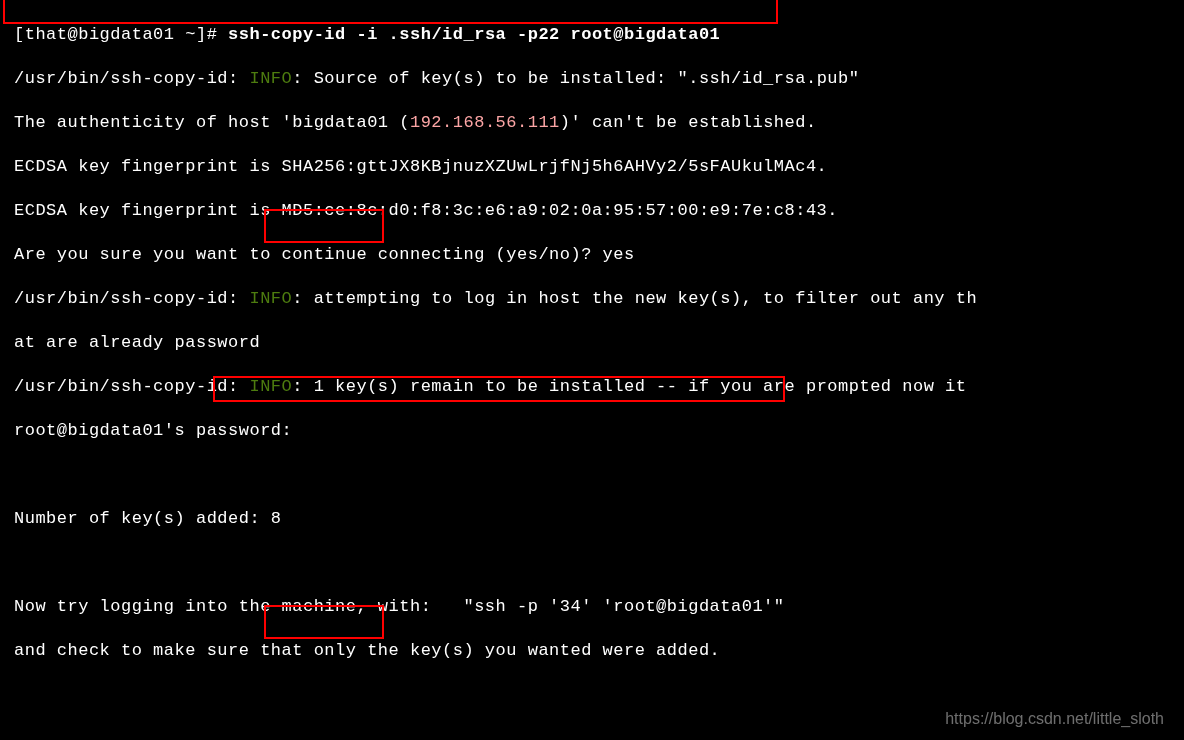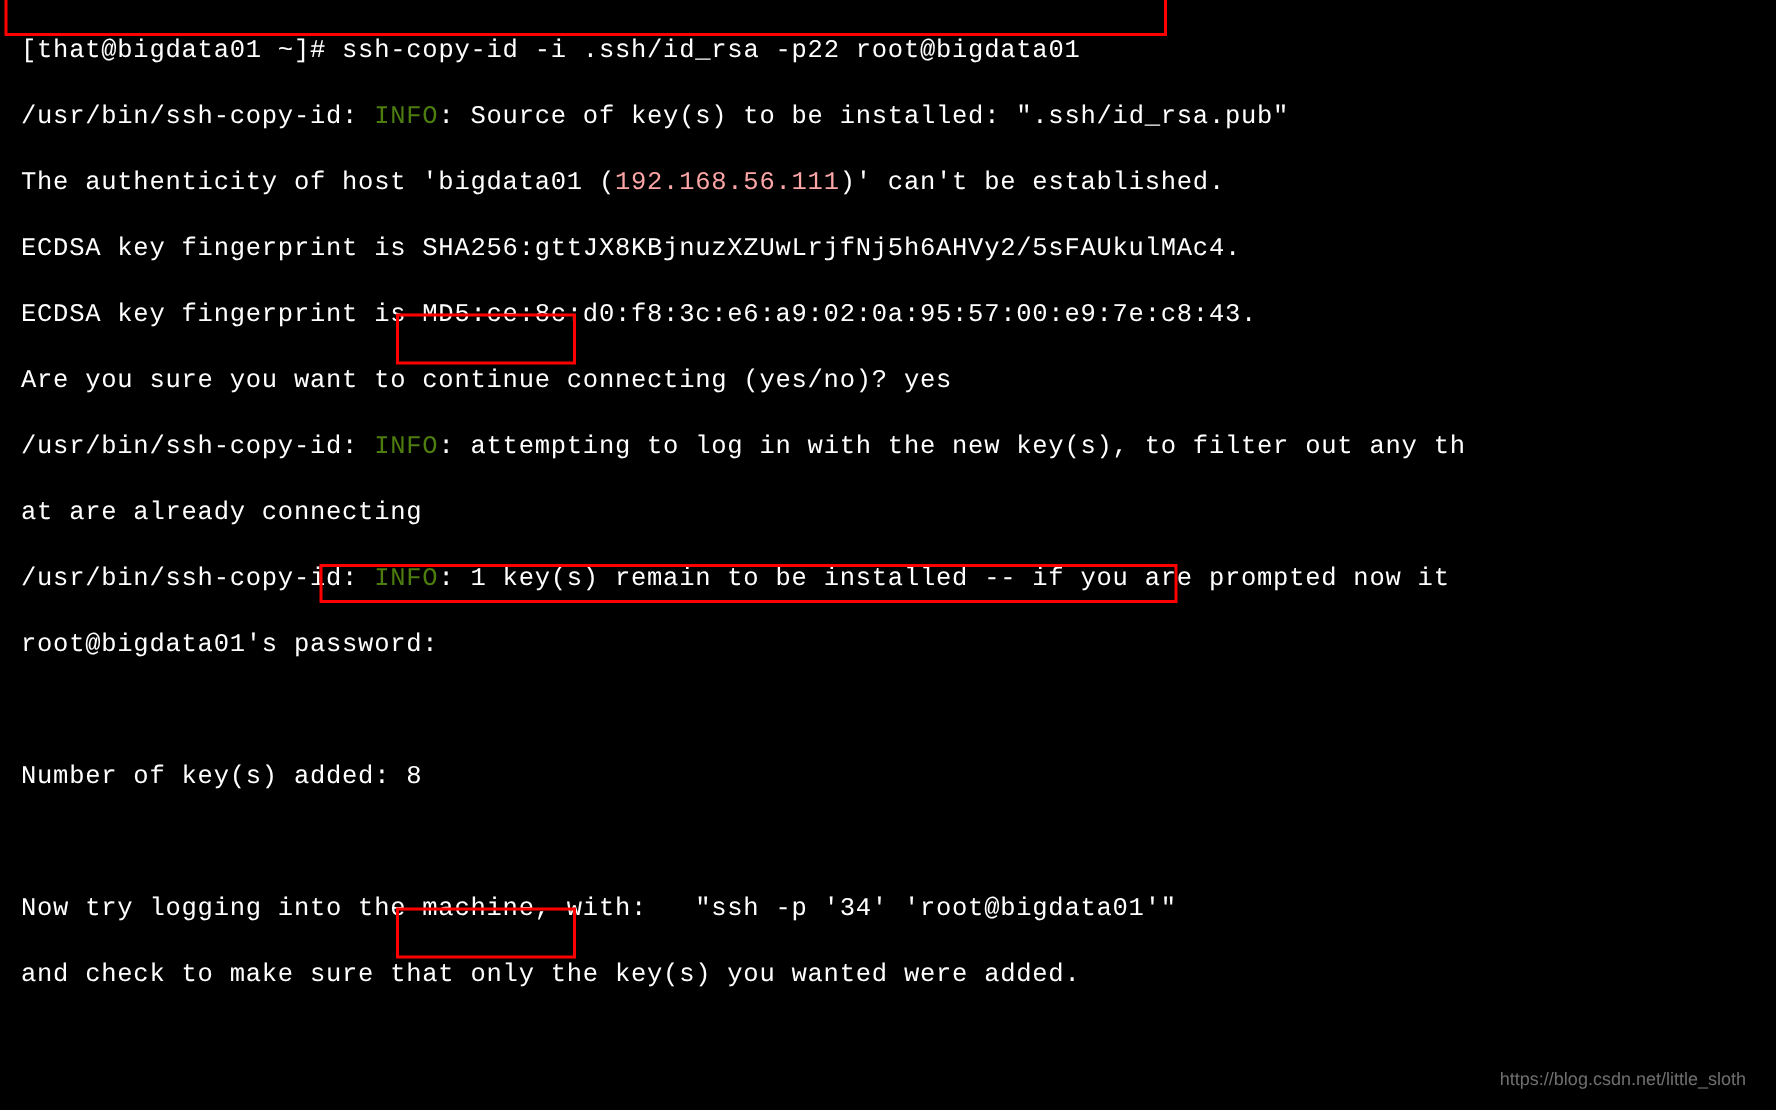--- a/index.html
+++ b/index.html
@@ -19,48 +19,48 @@
     padding: 2px 0 0 14px;
     letter-spacing: 0.5px;
     white-space: pre;
     position: relative;
     width: 1170px;
     height: 738px;
   }
   .c-white  { color: #ffffff; }
   .c-cyan   { color: #4d7c0f; }
   .c-magenta{ color: #fca5a5; }
-  .b { font-weight: normal; }
+  .b { font-weight: bold; }
   .hl {
     position: absolute;
     border: 2px solid #ff0000;
     pointer-events: none;
   }
   .watermark {
     position: absolute;
     right: 20px;
     bottom: 10px;
     font-family: Arial, sans-serif;
-    font-size: 12px;
+    font-size: 16px;
     color: rgba(200,200,200,0.55);
     letter-spacing: 0;
   }
 </style>
 </head>
 <body>
 
 <div class="terminal">
 <div><span class="c-white">[that@bigdata01 ~]# </span><span class="c-white b">ssh-copy-id -i .ssh/id_rsa -p22 root@bigdata01</span></div>
 <div><span class="c-white">/usr/bin/ssh-copy-id: </span><span class="c-cyan">INFO</span><span class="c-white">: Source of key(s) to be installed: ".ssh/id_rsa.pub"</span></div>
 <div><span class="c-white">The authenticity of host 'bigdata01 (</span><span class="c-magenta">192.168.56.111</span><span class="c-white">)' can't be established.</span></div>
 <div class="c-white">ECDSA key fingerprint is SHA256:gttJX8KBjnuzXZUwLrjfNj5h6AHVy2/5sFAUkulMAc4.</div>
 <div class="c-white">ECDSA key fingerprint is MD5:ce:8c:d0:f8:3c:e6:a9:02:0a:95:57:00:e9:7e:c8:43.</div>
 <div class="c-white">Are you sure you want to continue connecting (yes/no)? yes</div>
-<div><span class="c-white">/usr/bin/ssh-copy-id: </span><span class="c-cyan">INFO</span><span class="c-white">: attempting to log in with the new key(s), to filter out any th</span></div>
-<div class="c-white">at are already connecting</div>
+<div><span class="c-white">/usr/bin/ssh-copy-id: </span><span class="c-cyan">INFO</span><span class="c-white">: attempting to log in host the new key(s), to filter out any th</span></div>
+<div class="c-white">at are already password</div>
 <div><span class="c-white">/usr/bin/ssh-copy-id: </span><span class="c-cyan">INFO</span><span class="c-white">: 1 key(s) remain to be installed -- if you are prompted now it </span></div>
 <div class="c-white">root@bigdata01's password: </div>
 <div>&nbsp;</div>
 <div class="c-white">Number of key(s) added: 8</div>
 <div>&nbsp;</div>
 <div class="c-white">Now try logging into the machine, with:   "ssh -p '34' 'root@bigdata01'"</div>
 <div class="c-white">and check to make sure that only the key(s) you wanted were added.</div>
 <div>&nbsp;</div>
 
 

